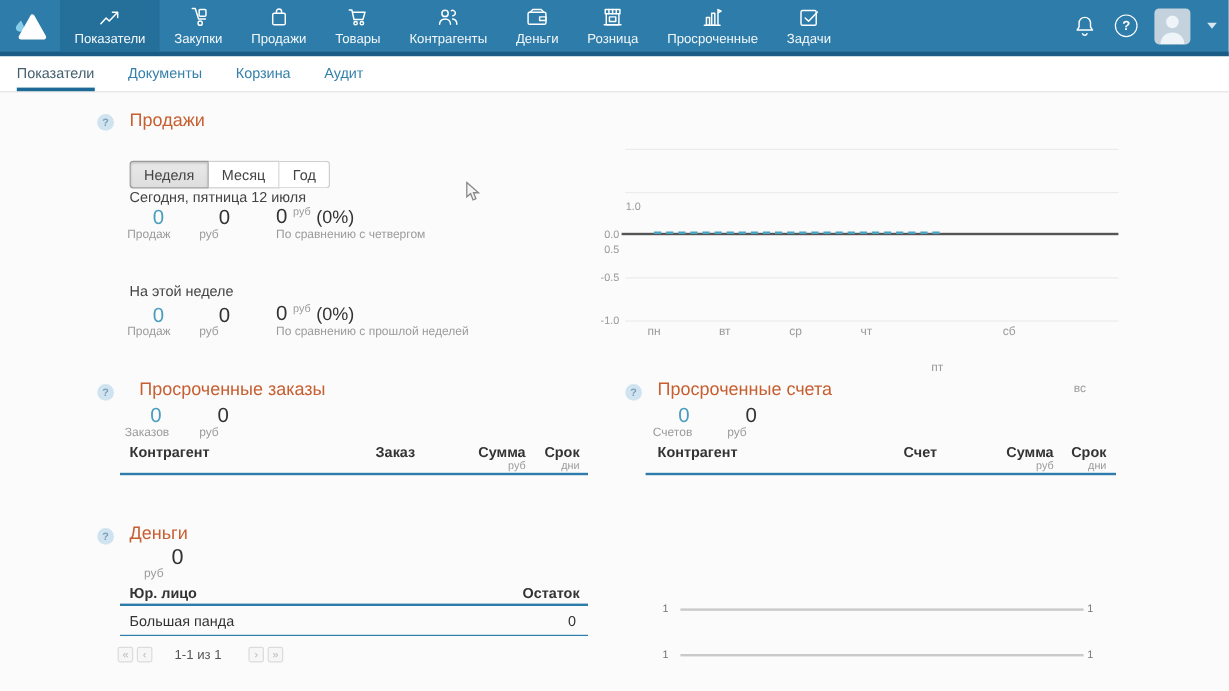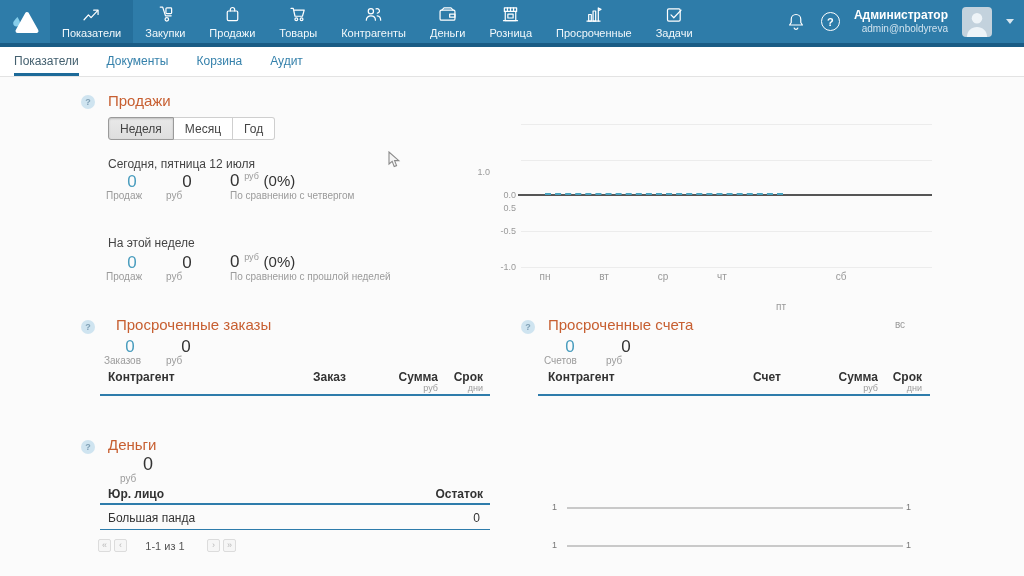--- a/index.html
+++ b/index.html
@@ -169,24 +169,20 @@
   </div>
 
   <div class="nav-right">
     <svg width="22" height="22" viewBox="0 0 24 24" fill="none" stroke="#fff" stroke-width="1.3" stroke-linecap="round" stroke-linejoin="round" style="cursor:pointer">
       <path d="M12 3.8 c3 0 5.2 2.3 5.2 5.2 v3.5 l1.8 2.8 H5 l1.8-2.8 V9 c0-2.9 2.2-5.2 5.2-5.2 z"></path>
         <path d="M10 18.6 a2.1 2.1 0 0 0 4 0"></path>
     </svg>
     <div class="help-btn">
       <span>?</span>
     </div>
-    <div class="user-block">
-      <div class="user-name">Администратор</div>
-      <div class="user-email">admin@nboldyreva</div>
-    </div>
     <div class="avatar">
       <svg width="30" height="30" viewBox="0 0 24 24">
         <circle cx="12" cy="9" r="4.2" fill="#eef4f8"></circle>
         <path d="M4 24 c0-5 3.6-8 8-8 s8 3 8 8 z" fill="#eef4f8"></path>
       </svg>
     </div>
     <div class="caret"></div>
   </div>
 </div>
 
@@ -195,21 +191,21 @@
   <div class="tab">Документы</div>
   <div class="tab">Корзина</div>
   <div class="tab">Аудит</div>
 </div>
 
 <div class="abs sec-help" style="left:81px; top:95px;">
   <span>?</span>
 </div>
 <div class="abs sec-title" style="left:108px; top:92px;">Продажи</div>
 
-<div class="abs toggle-group" style="left:108px; top:117px;">
+<div class="abs toggle-group" style="left:108px; top:134px;">
   <div class="toggle-btn active">Неделя</div>
   <div class="toggle-btn">Месяц</div>
   <div class="toggle-btn">Год</div>
 </div>
 
 <div class="abs sub-heading" style="left:108px; top:157px;">Сегодня, пятница 12 июля</div>
 <div class="abs stat-val blue" style="left:106px; top:172px; width:52px;">0</div>
 <div class="abs stat-lbl" style="left:106px; top:190px; width:52px;">Продаж</div>
 <div class="abs stat-val" style="left:166px; top:172px; width:42px;">0</div>
 <div class="abs stat-lbl" style="left:166px; top:190px; width:42px;">руб</div>
@@ -226,21 +222,21 @@
 <div class="abs stat-val" style="left:166px; top:253px; width:42px;">0</div>
 <div class="abs stat-lbl" style="left:166px; top:271px; width:42px;">руб</div>
 <div class="abs delta-row" style="left:230px; top:252px;">
   <span>0</span>
   <span class="unit">руб</span>
   <span style="font-size:15px;">(0%)</span>
 </div>
 <div class="abs stat-lbl" style="left:230px; top:271px; text-align:left;">По сравнению с прошлой неделей</div>
 
 <div>
-  <div class="ytick" style="left:464px; top:119px;margin-top:48px;">1.0</div>
+  <div class="ytick" style="left:508px; top:119px;margin-top:48px;">1.0</div>
   <div class="ytick" style="left:490px; top:155px;margin-top:48px;">0.5</div>
   <div class="ytick" style="left:490px; top:190px;">0.0</div>
   <div class="ytick" style="left:490px; top:226px;">-0.5</div>
   <div class="ytick" style="left:490px; top:262px;">-1.0</div>
 
   <div class="gridline" style="left:521px; top:124px; width:411px;"></div>
   <div class="gridline" style="left:521px; top:160px; width:411px;"></div>
   <div class="zeroline" style="left:518px; top:194px; width:414px;"></div>
   <div class="gridline" style="left:521px; top:231px; width:411px;"></div>
   <div class="gridline" style="left:521px; top:267px; width:411px;"></div>

